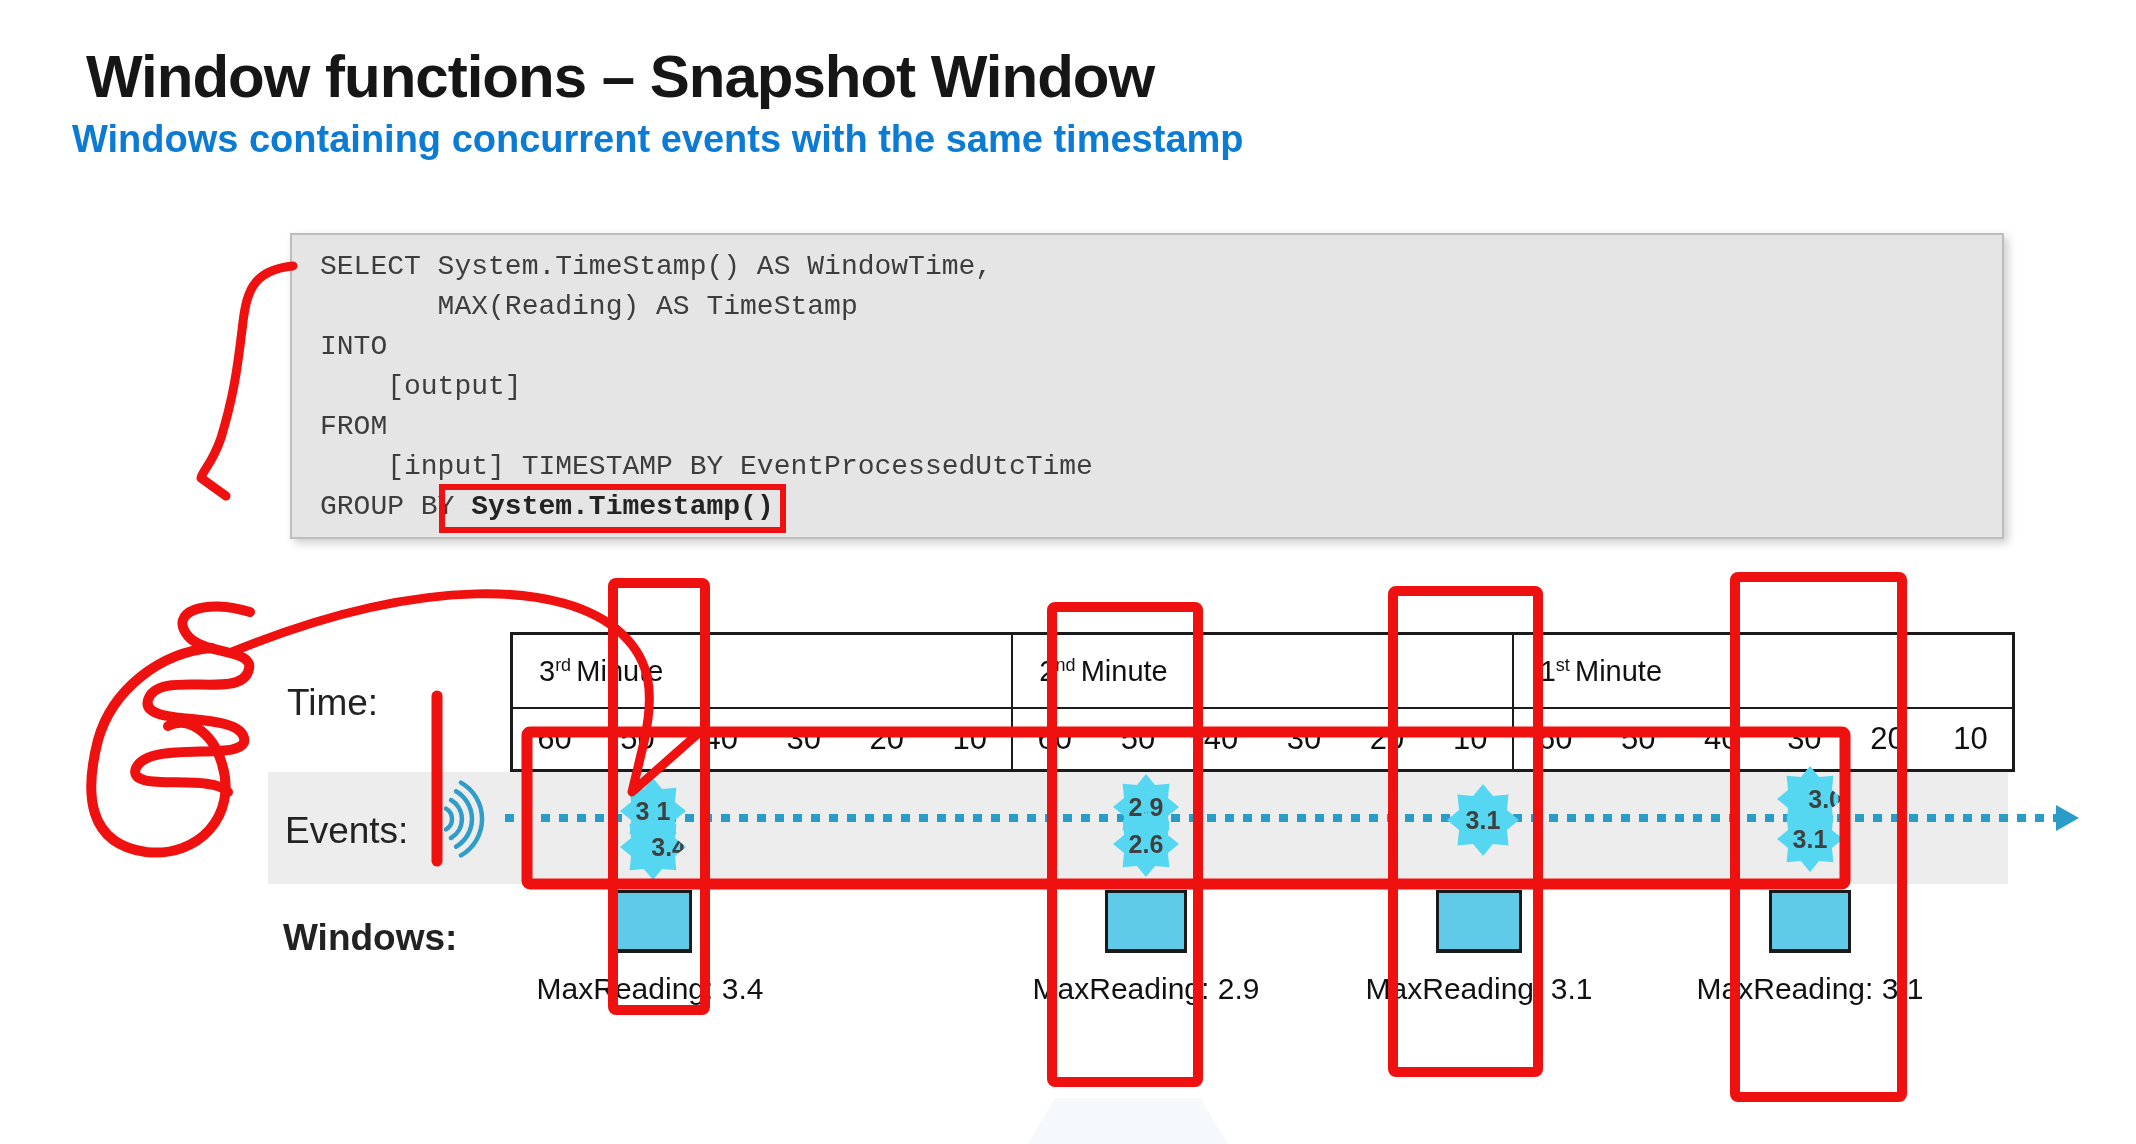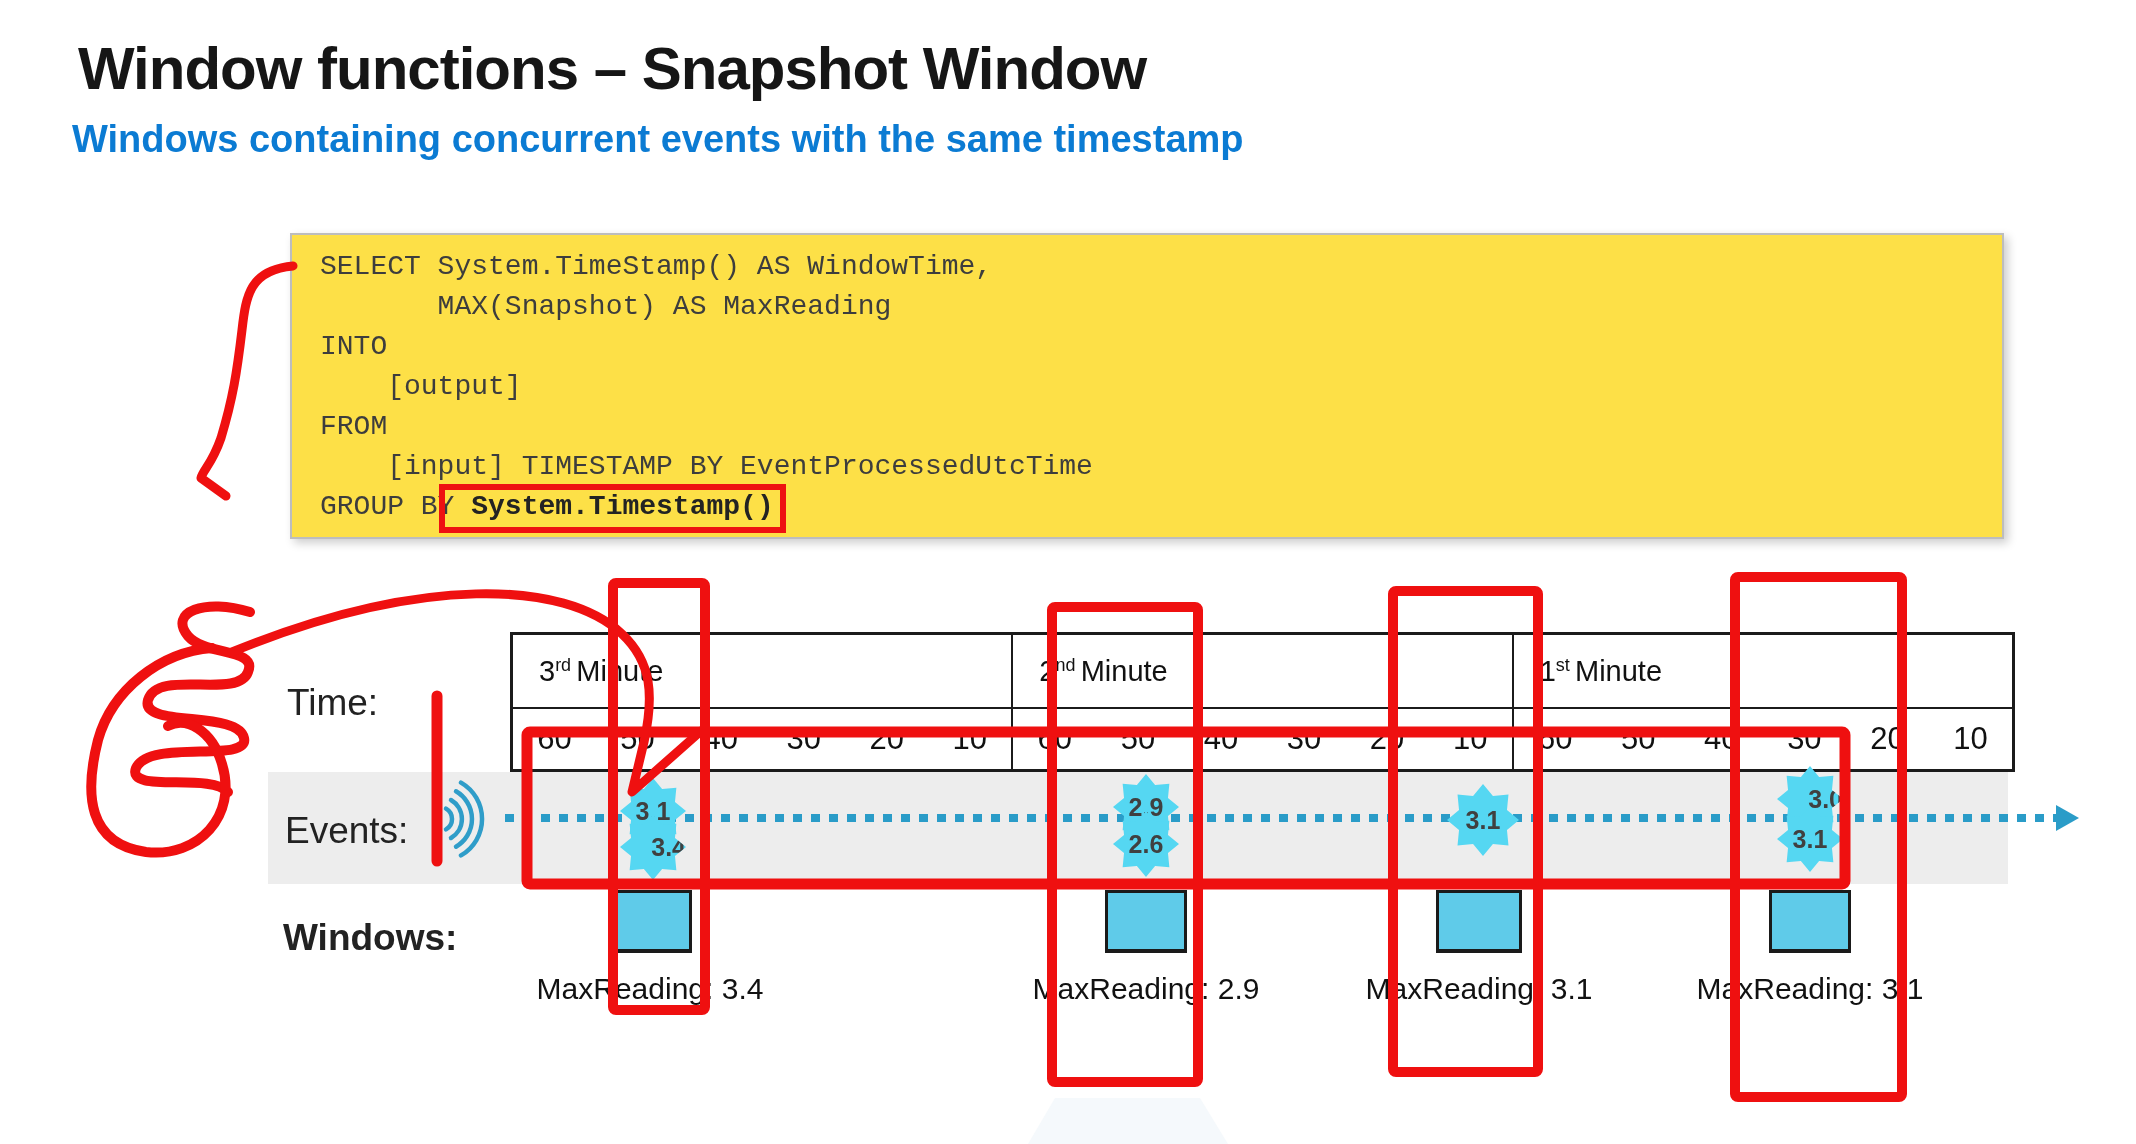--- a/index.html
+++ b/index.html
@@ -2,31 +2,31 @@
 <html><head>
 <meta charset="utf-8">
 <style>
   html,body { margin:0; padding:0; background:#fff; }
   .canvas {
     position:relative; width:2136px; height:1144px; overflow:hidden;
     background:#ffffff; font-family:"Liberation Sans", sans-serif; color:#1a1a1a;
   }
   
   .title {
-    position:absolute; left:70px; top:26px; margin:8px;
+    position:absolute; left:70px; top:26px; margin:16px;
     font-size:60px; font-weight:700; letter-spacing:-1px; color:#161616;
   }
   .subtitle {
     position:absolute; left:72px; top:118px; margin:0;
     font-size:38px; font-weight:700; color:#0b7bd3;
   }
   
   .code-block {
     position:absolute; left:290px; top:233px; width:1714px; height:306px;
-    box-sizing:border-box; border:2px solid #bdbdbd; background:#fde047;
+    box-sizing:border-box; border:2px solid #bdbdbd; background:#e5e5e5;
     box-shadow:4px 4px 9px rgba(0,0,0,0.20);
     padding:12px 0 0 28px;
     font-family:"Liberation Mono", monospace; font-size:28px; line-height:40px; color:#3d3d3d;
   }
   .code-line { white-space:pre; }
   .sql-bold { font-weight:bold; color:#232323; position:relative;text-align:right; }
   .sql-bold::after {
     content:""; position:absolute; left:-32px; right:-12px; top:-7px; bottom:-11px;
     border:6px solid #ee1111; pointer-events:none;
   }
@@ -83,21 +83,21 @@
 </head>
 <body>
 
 <div class="canvas">
 
   <h1 class="title">Window functions – Snapshot Window</h1>
   <h2 class="subtitle">Windows containing concurrent events with the same timestamp</h2>
 
   <div class="code-block">
     <div class="code-line">SELECT System.TimeStamp() AS WindowTime,</div>
-    <div class="code-line">       MAX(Snapshot) AS MaxReading</div>
+    <div class="code-line">       MAX(Reading) AS TimeStamp</div>
     <div class="code-line">INTO</div>
     <div class="code-line">    [output]</div>
     <div class="code-line">FROM</div>
     <div class="code-line">    [input] TIMESTAMP BY EventProcessedUtcTime</div>
     <div class="code-line"><span>GROUP BY </span><span class="sql-bold">System.Timestamp()</span></div>
   </div>
 
   <div class="timeline-table">
     <div class="minute-section">
       <div class="minute-header">

